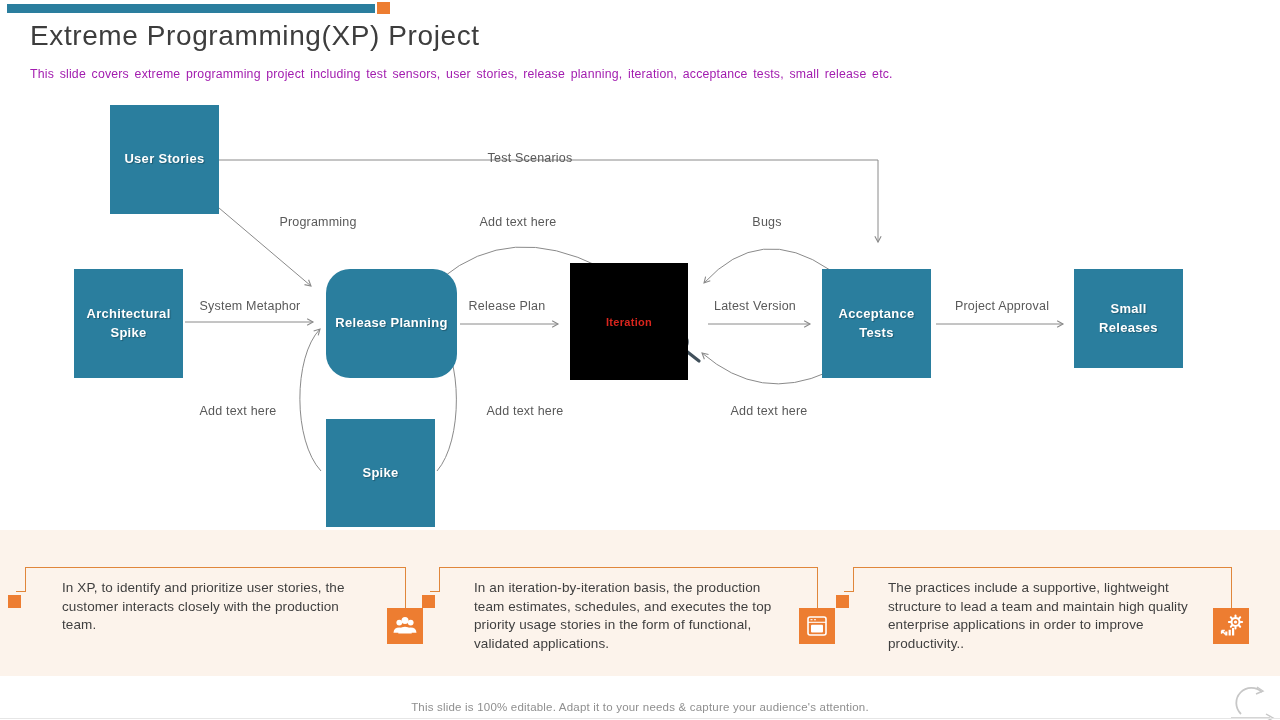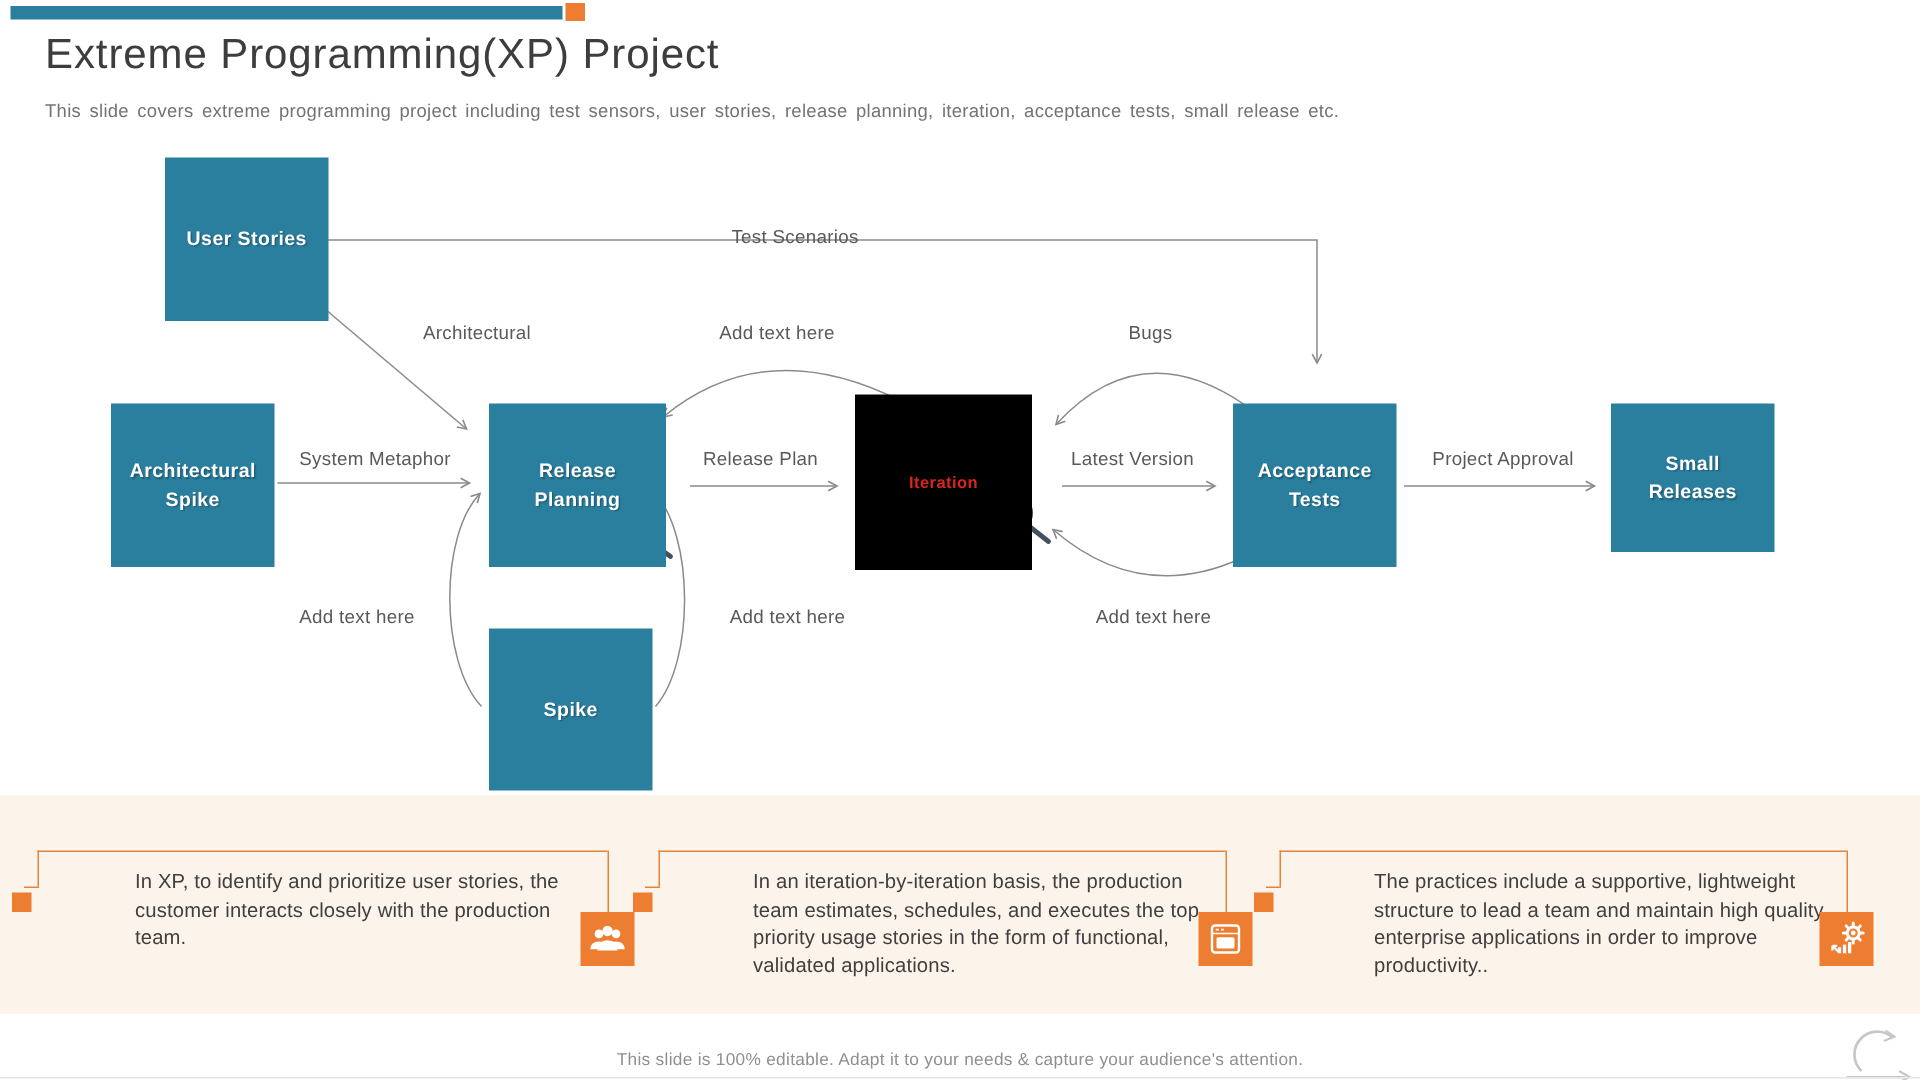--- a/index.html
+++ b/index.html
@@ -6,32 +6,32 @@
   #stage{
     position:relative;width:1280px;height:720px;overflow:hidden;background:#ffffff;
     font-family:"Liberation Sans",sans-serif;
   }
   .abs{position:absolute;}
 
   
   #topbar{left:7px;top:4px;width:368px;height:9px;background:#2A7E9E;}
   #topbar-square{left:377px;top:2px;width:13px;height:12px;background:#ED7D31;}
   #page-title{left:30px;top:20px;font-size:28px;letter-spacing:.6px;color:#3d3d3d;font-weight:400;}
-  #page-subtitle{left:30px;top:67px;font-size:12.3px;color:#737373;letter-spacing:.2px;word-spacing:2px;}
+  #page-subtitle{left:30px;top:67px;font-size:12.3px;color:#a21caf;letter-spacing:.2px;word-spacing:2px;}
 
   
   .node{
     display:flex;align-items:center;justify-content:center;text-align:center;
     background:#2A7E9E;color:#ffffff;font-weight:bold;font-size:13px;line-height:1.45;
     letter-spacing:.3px;padding:6px;box-sizing:border-box;
     text-shadow:1px 1px 1px rgba(0,0,0,.28);
   }
   #box-user-stories      {left:74px;  top:105px;width:109px;height:109px;margin-left:36px;}
   #box-architect-spike   {left:74px;  top:269px;width:109px;height:109px;}
-  #box-release-planning  {left:326px; top:269px;width:118px;height:109px;}
+  #box-release-planning  {left:326px; top:269px;width:131px;height:109px;border-radius:24px;}
   #box-spike             {left:326px; top:419px;width:109px;height:108px;}
   #box-acceptance-tests  {left:822px; top:269px;width:109px;height:109px;}
   #box-small-releases    {left:1074px;top:269px;width:109px;height:99px;}
   #box-iteration{
     left:570px;top:263px;width:118px;height:117px;background:#000000;color:#D9251D;
     display:flex;align-items:center;justify-content:center;font-weight:bold;font-size:11px;
     letter-spacing:.3px;
   }
 
   
@@ -50,21 +50,21 @@
   #lbl-add-left        {left:238px; top:404px;}
   #lbl-add-mid         {left:525px; top:404px;}
   #lbl-add-right       {left:769px; top:404px;}
 
   #connector-layer{left:0;top:0;width:1280px;height:720px;pointer-events:none;}
 
   
   #notes-band{left:0;top:530px;width:1280px;height:146px;background:#FCF3EB;}
   .br{background:#E0863A;}
   .note-text{
-    font-size:13.5px;color:#3f3f3f;line-height:1.38;letter-spacing:.1px;width:302px;margin-left:28px;
+    font-size:13.5px;color:#3f3f3f;line-height:1.38;letter-spacing:.1px;width:302px;
   }
   .icon-box{
     width:36px;height:36px;background:#ED7D31;display:flex;align-items:center;justify-content:center;
   }
   .sq-marker{width:13px;height:13px;background:#ED7D31;}
 
   #footer-note{left:0;top:701px;width:1280px;text-align:center;font-size:11.5px;color:#8f8f8f;letter-spacing:.2px;}
   #bottom-edge{left:0;top:718px;width:1280px;height:1px;background:#e6e6e6;}
 </style>
 </head>
@@ -131,21 +131,21 @@
     <span>Iteration</span>
   </div>
   <div class="abs node" id="box-acceptance-tests">
     <span>Acceptance Tests</span>
   </div>
   <div class="abs node" id="box-small-releases">
     <span>Small Releases</span>
   </div>
 
   <div class="abs edge-label" id="lbl-test-scenarios">Test Scenarios</div>
-  <div class="abs edge-label" id="lbl-requirements">Architectural</div>
+  <div class="abs edge-label" id="lbl-requirements">Programming</div>
   <div class="abs edge-label" id="lbl-add-top">Add text here</div>
   <div class="abs edge-label" id="lbl-bugs">Bugs</div>
   <div class="abs edge-label" id="lbl-system-metaphor">System Metaphor</div>
   <div class="abs edge-label" id="lbl-release-plan">Release Plan</div>
   <div class="abs edge-label" id="lbl-latest-version">Latest Version</div>
   <div class="abs edge-label" id="lbl-customer-approval">Project Approval</div>
   <div class="abs edge-label" id="lbl-add-left">Add text here</div>
   <div class="abs edge-label" id="lbl-add-mid">Add text here</div>
   <div class="abs edge-label" id="lbl-add-right">Add text here</div>
 

